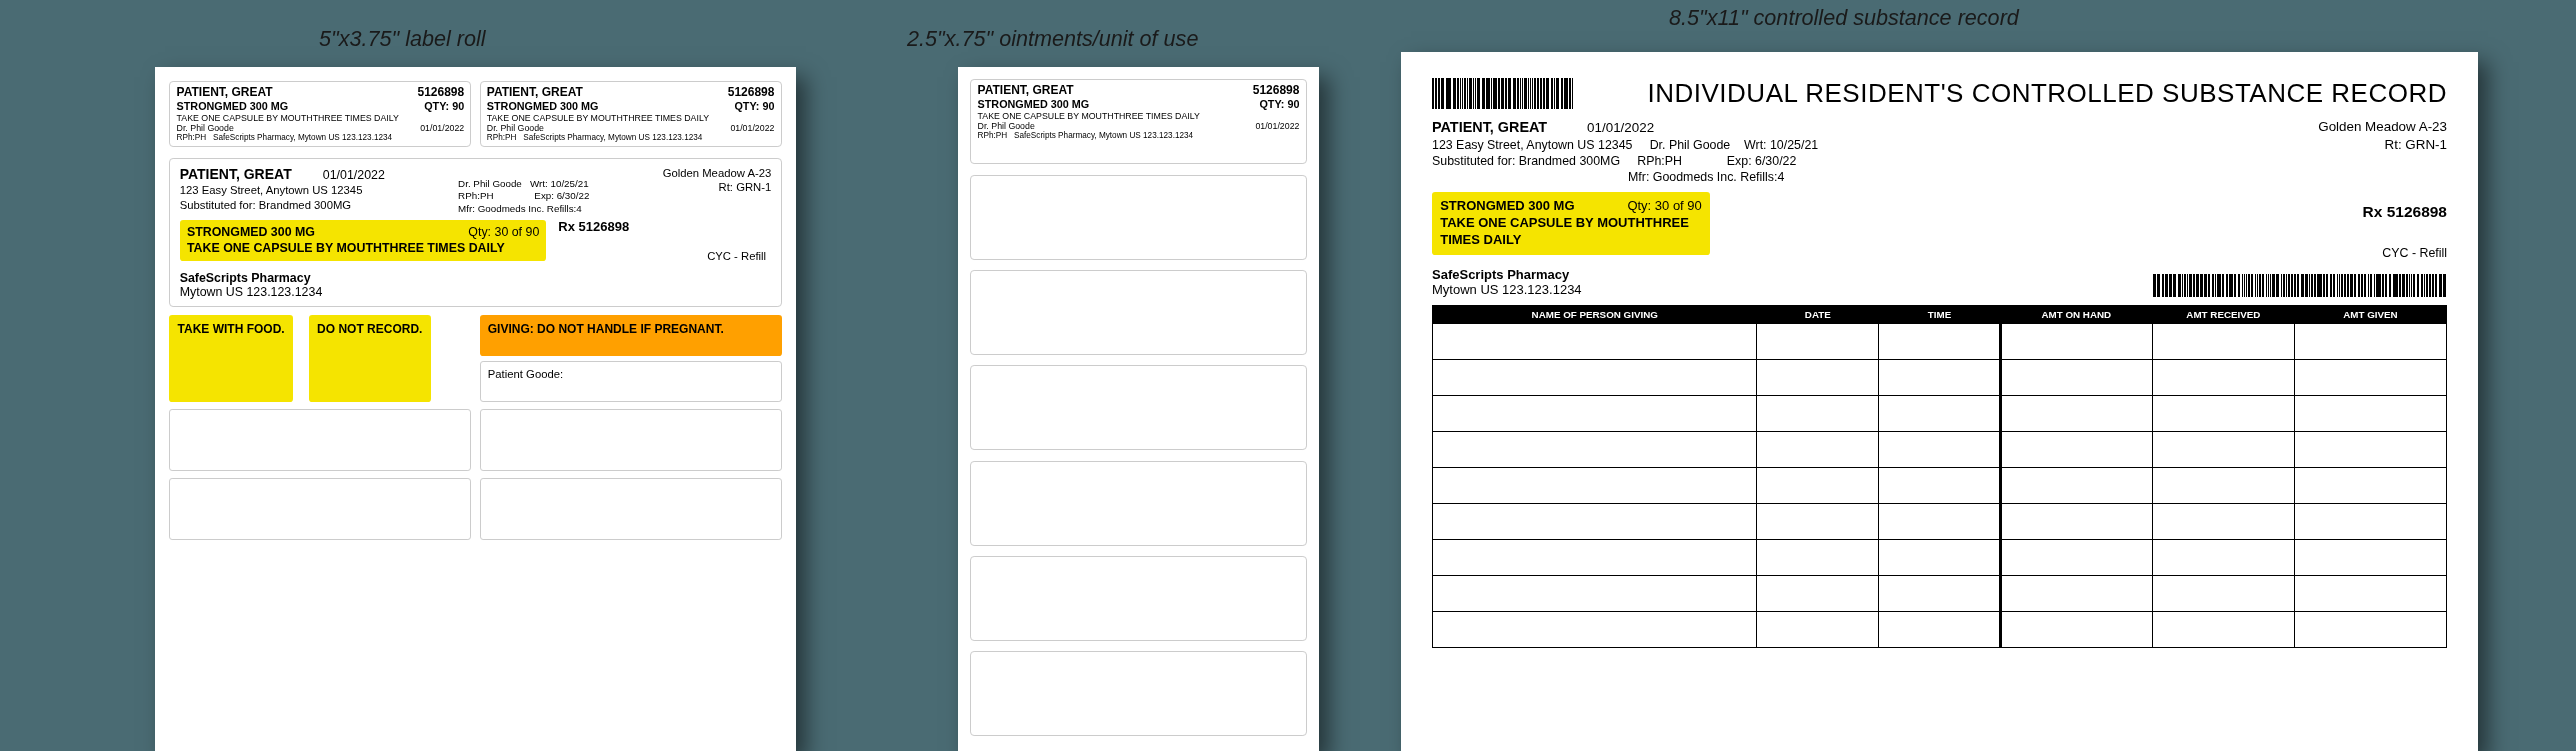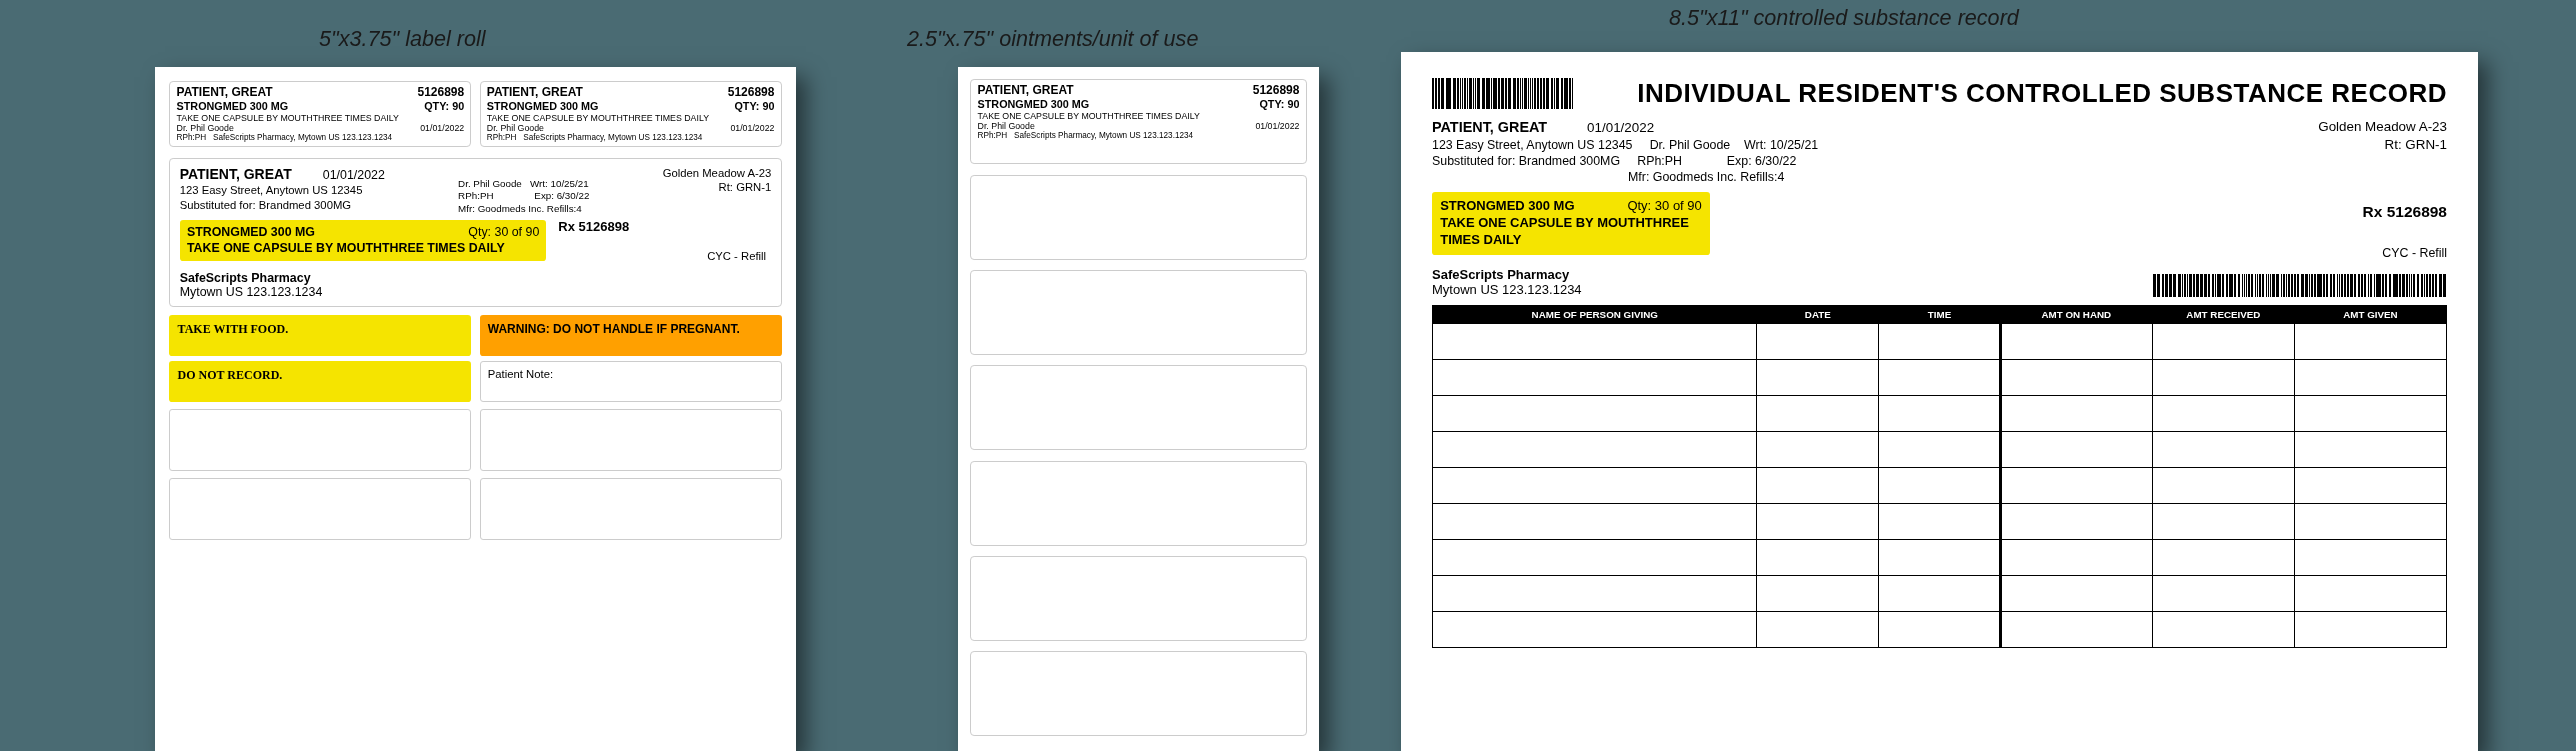--- a/index.html
+++ b/index.html
@@ -57,21 +57,21 @@
     font-weight: bold;
     line-height: 1.25;
   }
   .yellow-block .qtyrow { display: flex; justify-content: space-between; }
   .rx-row { display:flex; justify-content: space-between; margin-top:-42px; padding-left:64%; font-size: 13px; font-weight: bold; }
   .cyc-row { text-align: right; font-size: 11.3px; margin-top: 15.5px; padding-right: 5.2px; }
   .pharm-row { font-size: 12.4px; margin-top: 9.3px; }
   .pharm-row .pn { font-weight: bold; }
 
   .warn-row { display: flex; gap: 8.2px; margin-top: 7.2px; }
-  .warn-col-left { flex: 1; display: flex; flex-direction: column; gap: 5px; font-family: Liberation Serif, serif; }
+  .warn-col-left { flex: 1; display: flex; flex-direction: row; gap: 16px; }
   .warn-yellow {
     background: #f5e400; border-radius: 3.1px; padding: 7.2px 8.2px;
     font-size: 12px; font-weight: bold; min-height: 41px;
   }
   .warn-orange {
     background: #ffa000; border-radius: 3.1px; padding: 7.2px 8.2px;
     font-size: 12px; font-weight: bold; flex:1; min-height: 41px;
   }
   .note-box {
     border: 0.5px solid #ccc; border-radius: 3.1px; padding: 6.2px 7.2px;
@@ -88,21 +88,21 @@
   }
   .oint-label.empty { min-height: 85px; }
 
   
   #sheet3 { left: 1401px; top: 52px; width: 1077px; height: 701px; padding: 26px 31px; }
   .cs-head { display: flex; align-items: flex-start; gap: 15.5px; }
   .barcode {
     display: inline-flex; height: 31px; align-items:stretch;
   }
   .barcode span { display:inline-block; background:#000; height:100%; }
-  .cs-title { font-size: 26px; font-weight: bold; letter-spacing: 0.5px; flex:1; text-align:right; }
+  .cs-title { font-size: 26px; font-weight: normal; letter-spacing: 0.5px; flex:1; text-align:right; }
   .cs-info { display:flex; justify-content: space-between; margin-top: 9.3px; font-size: 12.4px; line-height:1.3; }
   .cs-info .pname { font-weight: bold; font-size: 14.4px; }
   .cs-info-right { text-align: right; font-size: 13.4px; }
   .cs-yellow {
     background: #f5e400; border-radius: 3.1px; padding: 6.2px 8.2px;
     width: 278px; margin-top: 6.2px; font-size: 13px; font-weight: bold; line-height:1.3;
   }
   .cs-yellow .qtyrow { display:flex; justify-content: space-between; }
   .cs-rx { font-size: 15.5px; font-weight: bold; text-align:right; margin-top:-52px; }
   .cs-cyc { text-align:right; font-size: 12.4px; margin-top: 25px; }
@@ -207,22 +207,22 @@
       <div>Mytown US 123.123.1234</div>
     </div>
   </div>
 
   <div class="warn-row">
     <div class="warn-col-left">
       <div class="warn-yellow">TAKE WITH FOOD.</div>
       <div class="warn-yellow">DO NOT RECORD.</div>
     </div>
     <div style="flex:1; display:flex; flex-direction:column; gap:5.2px;">
-      <div class="warn-orange">WARNING: DO NOT HANDLE IF PREGNANT.</div>
-      <div class="note-box">Patient Note:</div>
+      <div class="warn-orange">GIVING: DO NOT HANDLE IF PREGNANT.</div>
+      <div class="note-box">Patient Goode:</div>
     </div>
   </div>
 
   <div class="spacer-row">
     <div class="spacer-box"></div>
     <div class="spacer-box"></div>
   </div>
   <div class="spacer-row">
     <div class="spacer-box"></div>
     <div class="spacer-box"></div>

